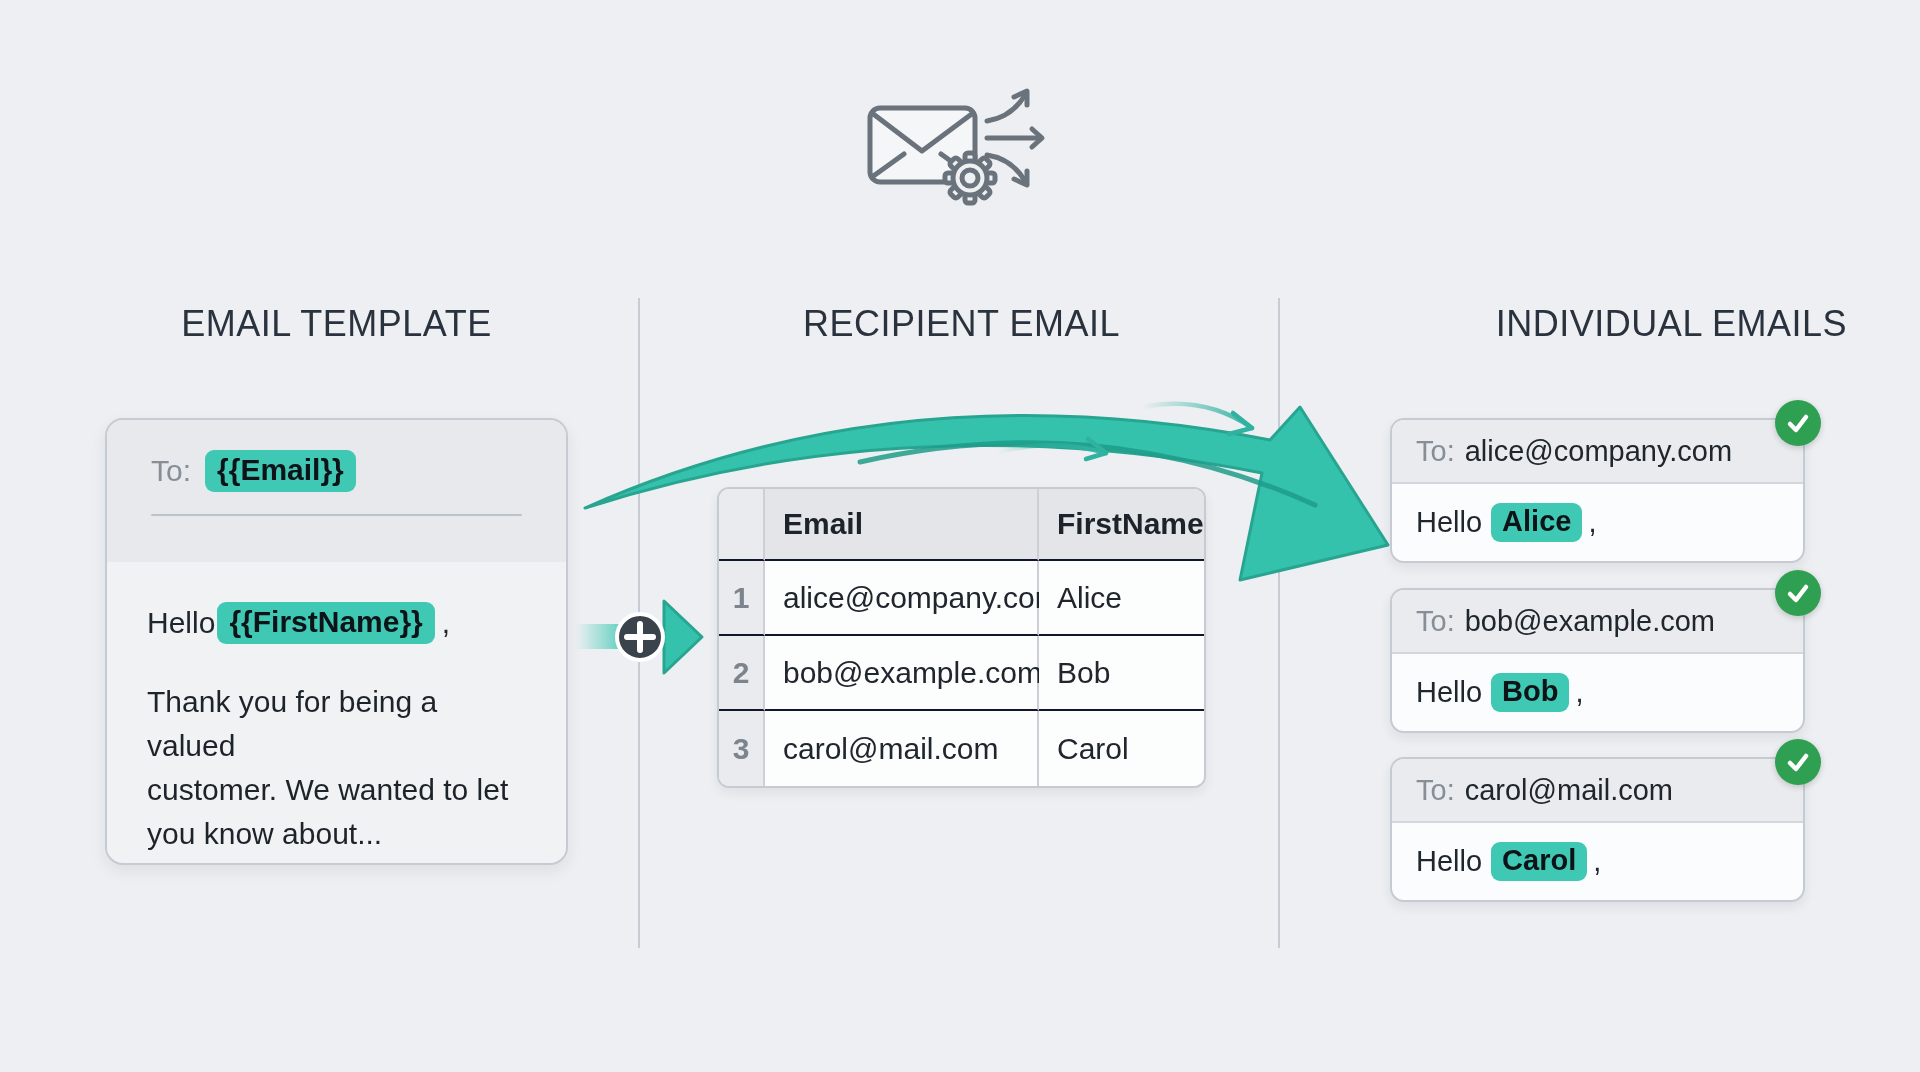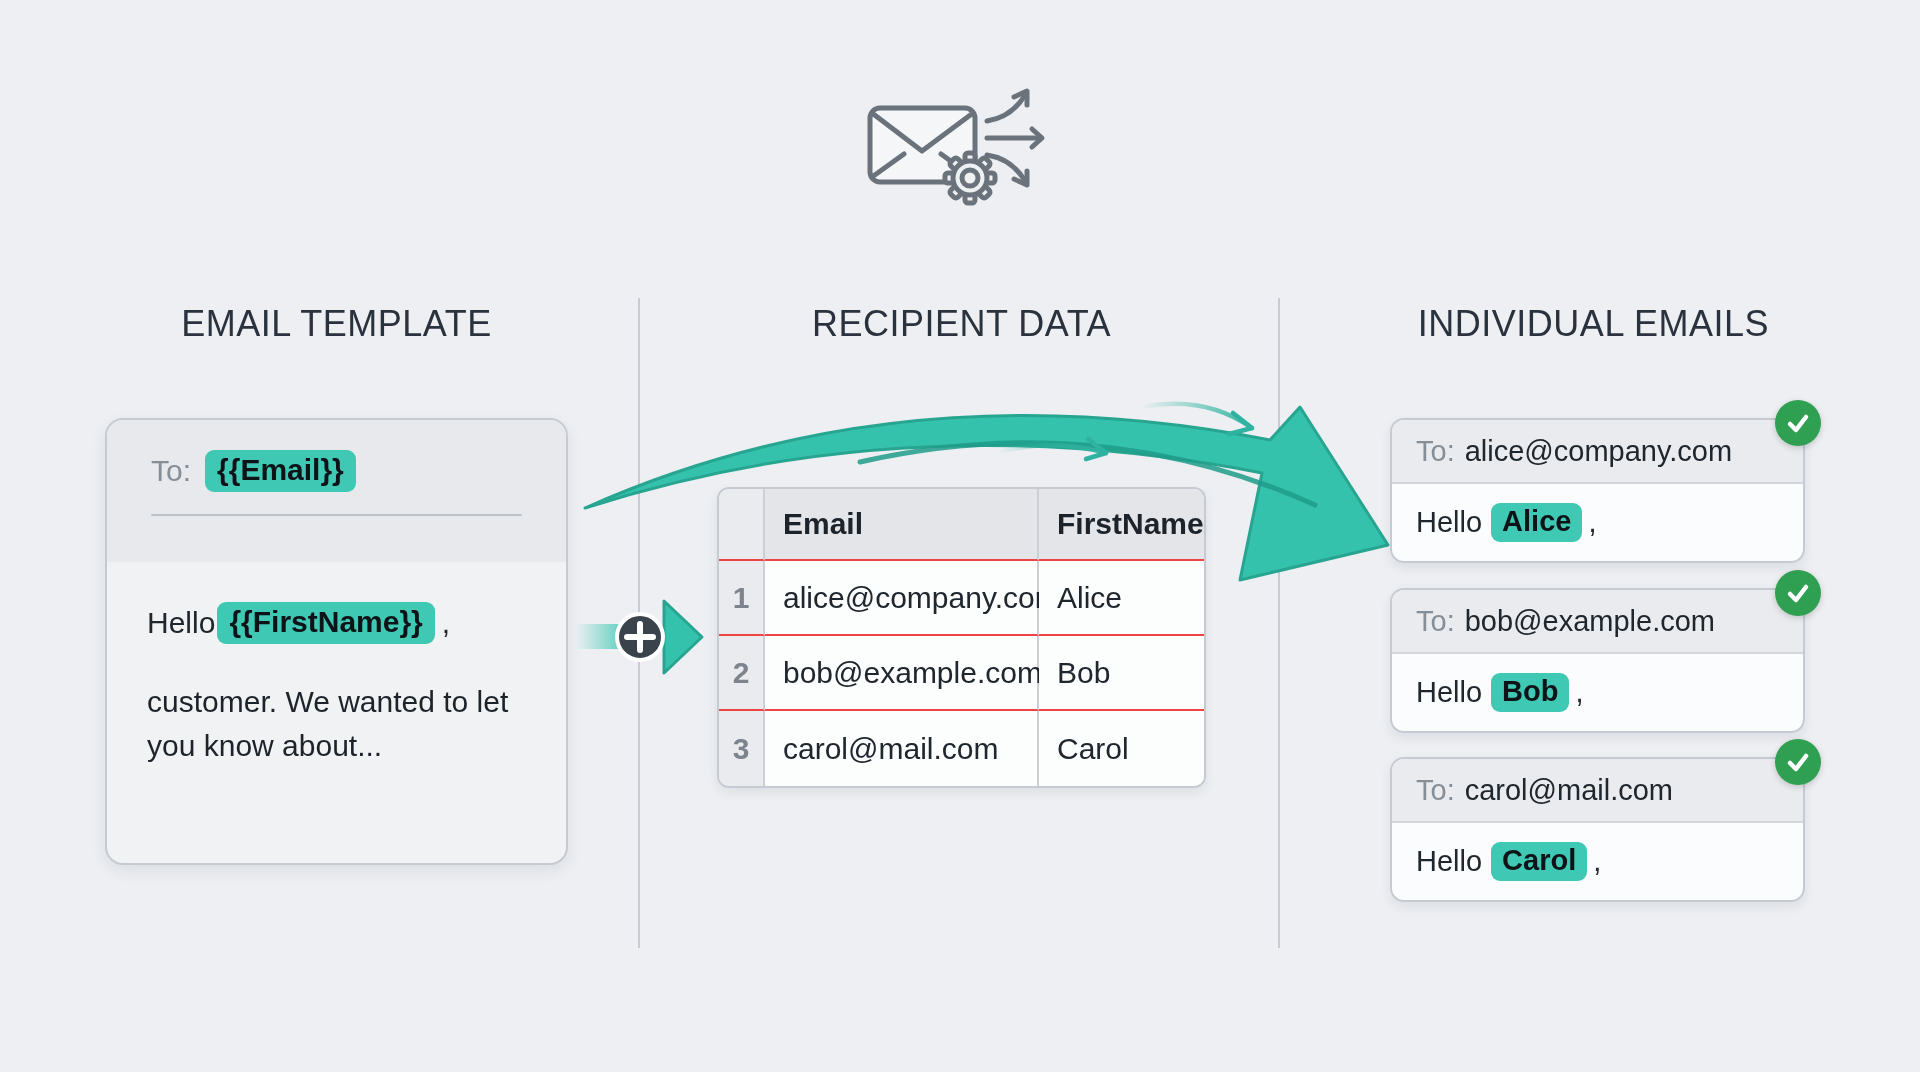--- a/index.html
+++ b/index.html
@@ -11,21 +11,21 @@
   }
   .abs { position:absolute; }
 
   
   .section-title {
     position:absolute; top:303px; text-align:center;
     font-size:36px; font-weight:400; letter-spacing:.5px; color:#2a323e;
   }
   .t-template { left:105px; width:463px; }
   .t-recipient { left:717px; width:489px; }
-  .t-individual { left:1382px; width:423px; }
+  .t-individual { left:1460px; width:423px; }
 
   
   .vdivider { position:absolute; top:298px; width:2px; height:650px; background:#c7ccd4; }
   .vd-left { left:638px; }
   .vd-right { left:1278px; }
 
   
   .tpl-card {
     position:absolute; left:105px; top:418px; width:463px; height:447px;
     border:2px solid #c6cbd3; border-radius:18px; overflow:hidden;
@@ -50,21 +50,21 @@
   
   .tbl {
     position:absolute; left:717px; top:487px; width:489px;
     border:2px solid #c6cbd3; border-radius:12px; overflow:hidden;
     box-shadow:0 5px 12px rgba(30,40,60,.07);
     display:grid; grid-template-columns:46px 274px 165px;
     background:#fcfdfd;
   }
   .cell {
     display:flex; align-items:center; font-size:30px;
-    border-right:2px solid #ccd0d6; border-bottom:2px solid #ef4444;
+    border-right:2px solid #ccd0d6; border-bottom:2px solid #0f172a;
     padding-left:18px; height:75px; background:#fcfdfd; color:#20262d;
   }
   .cell.hd { background:#e3e5e9; font-weight:700; color:#1d232a; height:72px; }
   .cell.num { background:#e9ebef; color:#7d848e; font-weight:700; justify-content:center; padding-left:0; }
   .cell.last-col { border-right:none; }
   .cell.last-row { border-bottom:none; }
 
   
   .email-wrap { position:absolute; left:1390px; width:415px; height:145px; }
   .ew-0 { top:418px; } .ew-1 { top:588px; } .ew-2 { top:757px; }
@@ -117,41 +117,42 @@
           <rect x="15" y="-5" width="10" height="10" rx="3" transform="rotate(45)"></rect>
           <circle cx="0" cy="0" r="17"></circle>
           <circle cx="0" cy="0" r="8" fill="#eef0f2"></circle>
         </g>
       </g>
     </g>
   </g>
 </svg>
 
 <div class="section-title t-template">EMAIL TEMPLATE</div>
-<div class="section-title t-recipient">RECIPIENT DATA</div>
+<div class="section-title t-recipient">RECIPIENT EMAIL</div>
 <div class="section-title t-individual">INDIVIDUAL EMAILS</div>
 
 <div class="vdivider vd-left"></div>
 <div class="vdivider vd-right"></div>
 
 <div class="tpl-card">
   <div class="tpl-header">
     <div class="tpl-row">
       <span>To:</span>
       <span class="chip">{{Email}}</span>
     </div>
     <div class="tpl-divider"></div>
   </div>
   <div class="tpl-body">
     <div class="greeting">
       <span>Hello</span>
       <span class="chip" style="margin-left:2px">{{FirstName}}</span>
       <span class="comma">,</span>
     </div>
     <div class="para">
+      <div>Thank you for being a valued</div>
       <div>customer. We wanted to let</div>
       <div>you know about...</div>
     </div>
   </div>
 </div>
 
 <svg class="abs" style="left:570px; top:592px;" width="140" height="90" viewBox="0 0 140 90">
   <defs>
     <linearGradient id="tailFade" x1="0" y1="0" x2="1" y2="0">
       <stop offset="0" stop-color="#3fc8b3" stop-opacity="0"></stop>

